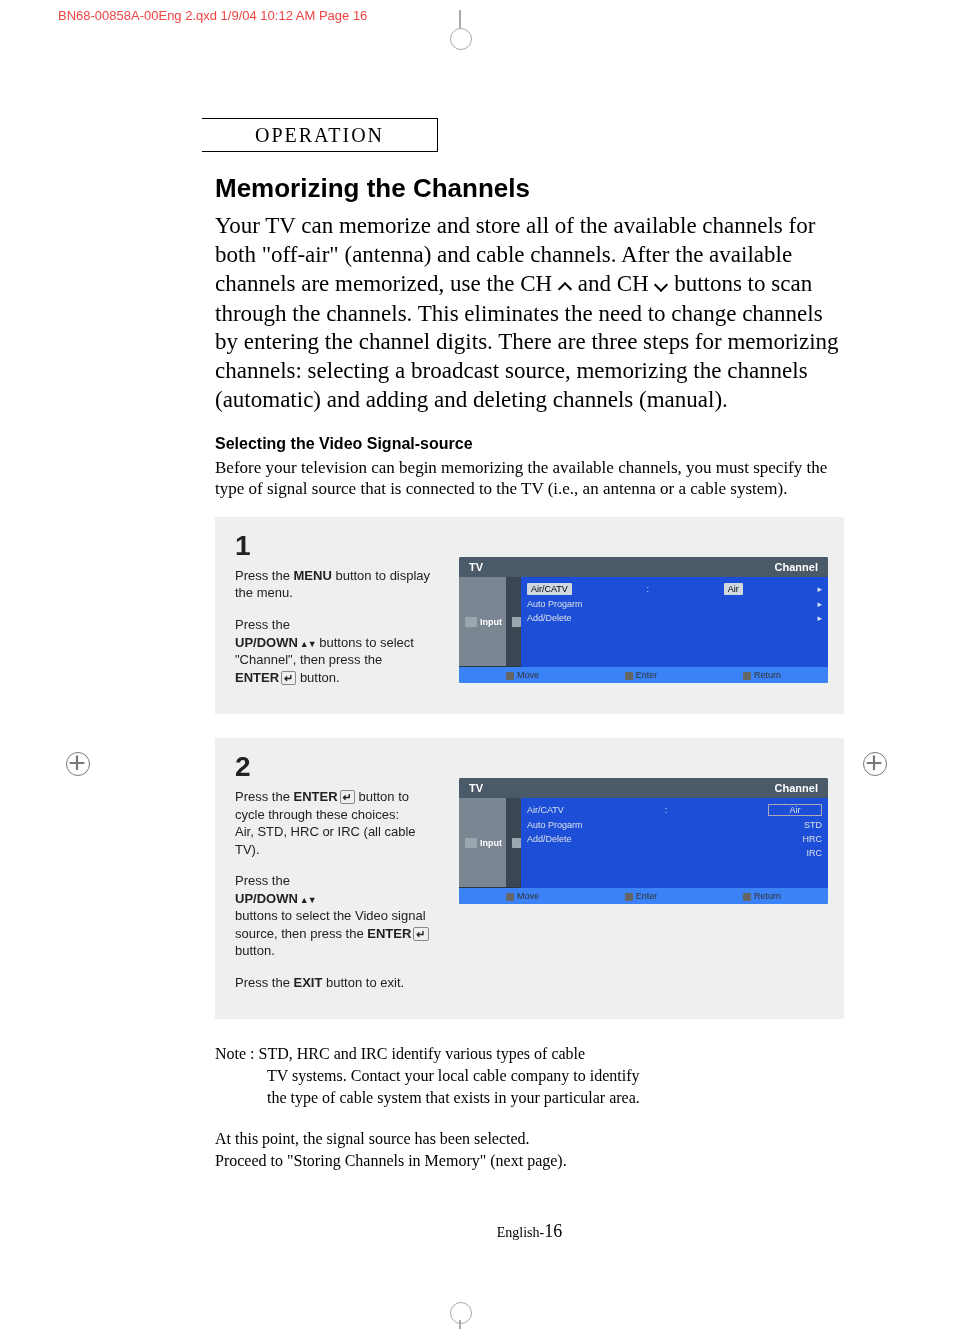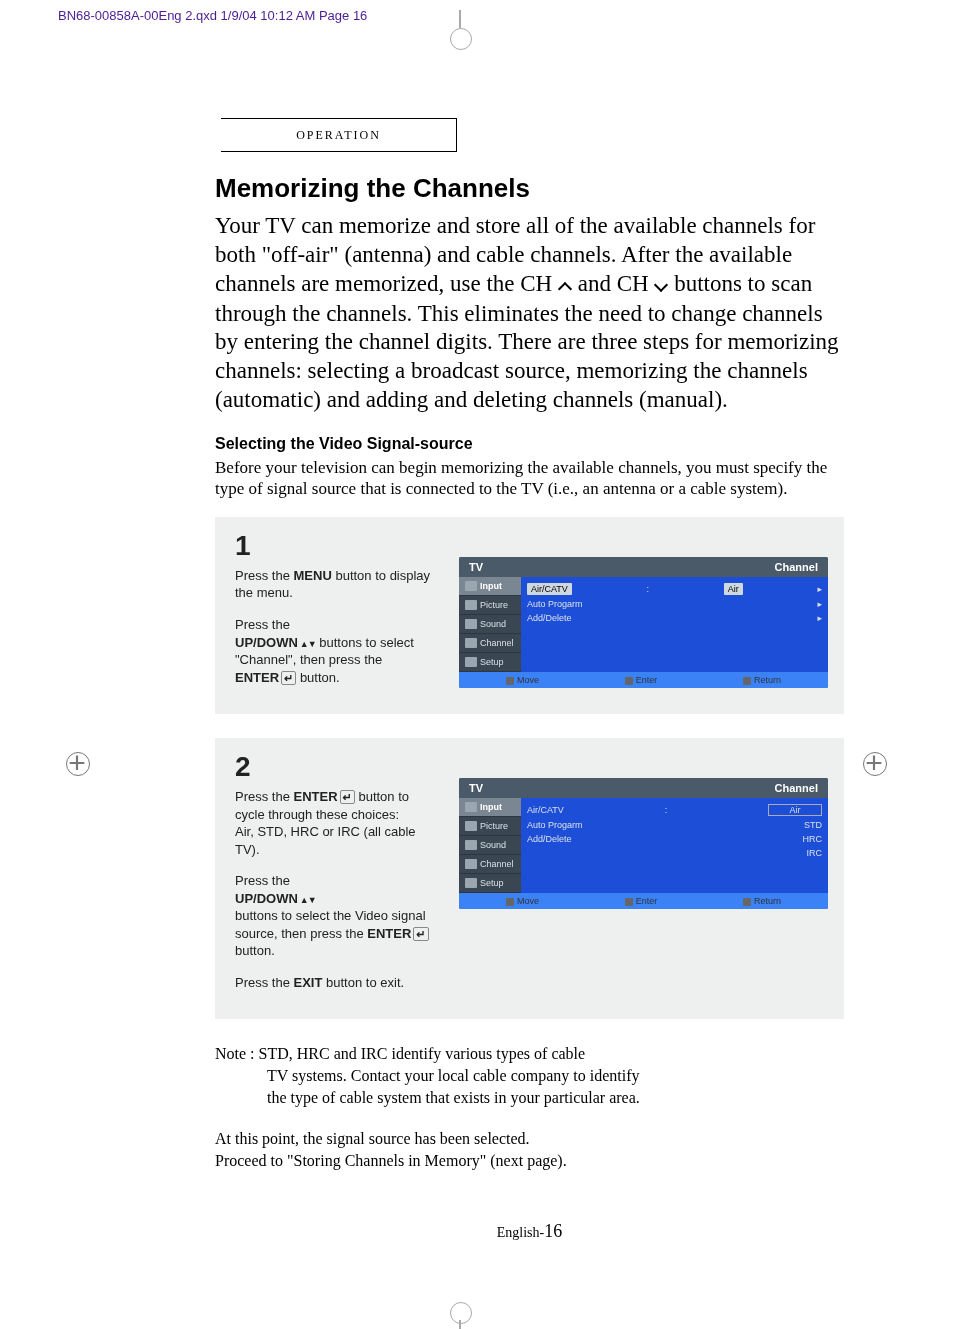--- a/index.html
+++ b/index.html
@@ -6,21 +6,21 @@
     margin: 0;
     padding: 0;
     font-family: "Times New Roman", Times, serif;
     color: #000;
     background: #fff;
     width: 954px;
   }
   .print-header {
     font-family: Arial, Helvetica, sans-serif;
     font-size: 13px;
-    color: #4c1d95;
+    color: #ef4444;
     padding: 8px 0 0 58px;
     height: 20px;
   }
   .crop-mark-top {
     position: absolute;
     top: 10px;
     left: 440px;
     width: 40px;
     height: 40px;
     pointer-events: none;
@@ -92,29 +92,29 @@
   }
   .page {
     position: relative;
     width: 954px;
     padding: 50px 110px 60px 215px;
     box-sizing: border-box;
   }
   .operation-tab {
     position: absolute;
     top: 90px;
-    left: 221px;
+    left: 202px;
     width: 235px;
     height: 32px;
     border: 1.5px solid #000;
     border-left: none;
     font-family: "Times New Roman", serif;
     font-variant: small-caps;
     letter-spacing: 2px;
-    font-size: 12px;
+    font-size: 20px;
     line-height: 32px;
     text-align: center;
   }
   .content {
     margin-top: 95px;
   }
   h1.title {
     font-family: Arial, Helvetica, sans-serif;
     font-weight: bold;
     font-size: 26px;
@@ -219,21 +219,20 @@
     color: #fff;
     gap: 40px;
   }
   .osd-body {
     display: flex;
     min-height: 90px;
   }
   .osd-tabs {
     width: 62px;
     display: flex;
-    flex-direction: column;
   }
   .osd-tab {
     padding: 4px 4px 4px 6px;
     font-size: 9px;
     color: #d8e0e6;
     border-bottom: 1px solid #2c3640;
     display: flex;
     align-items: center;
     gap: 3px;
   }

